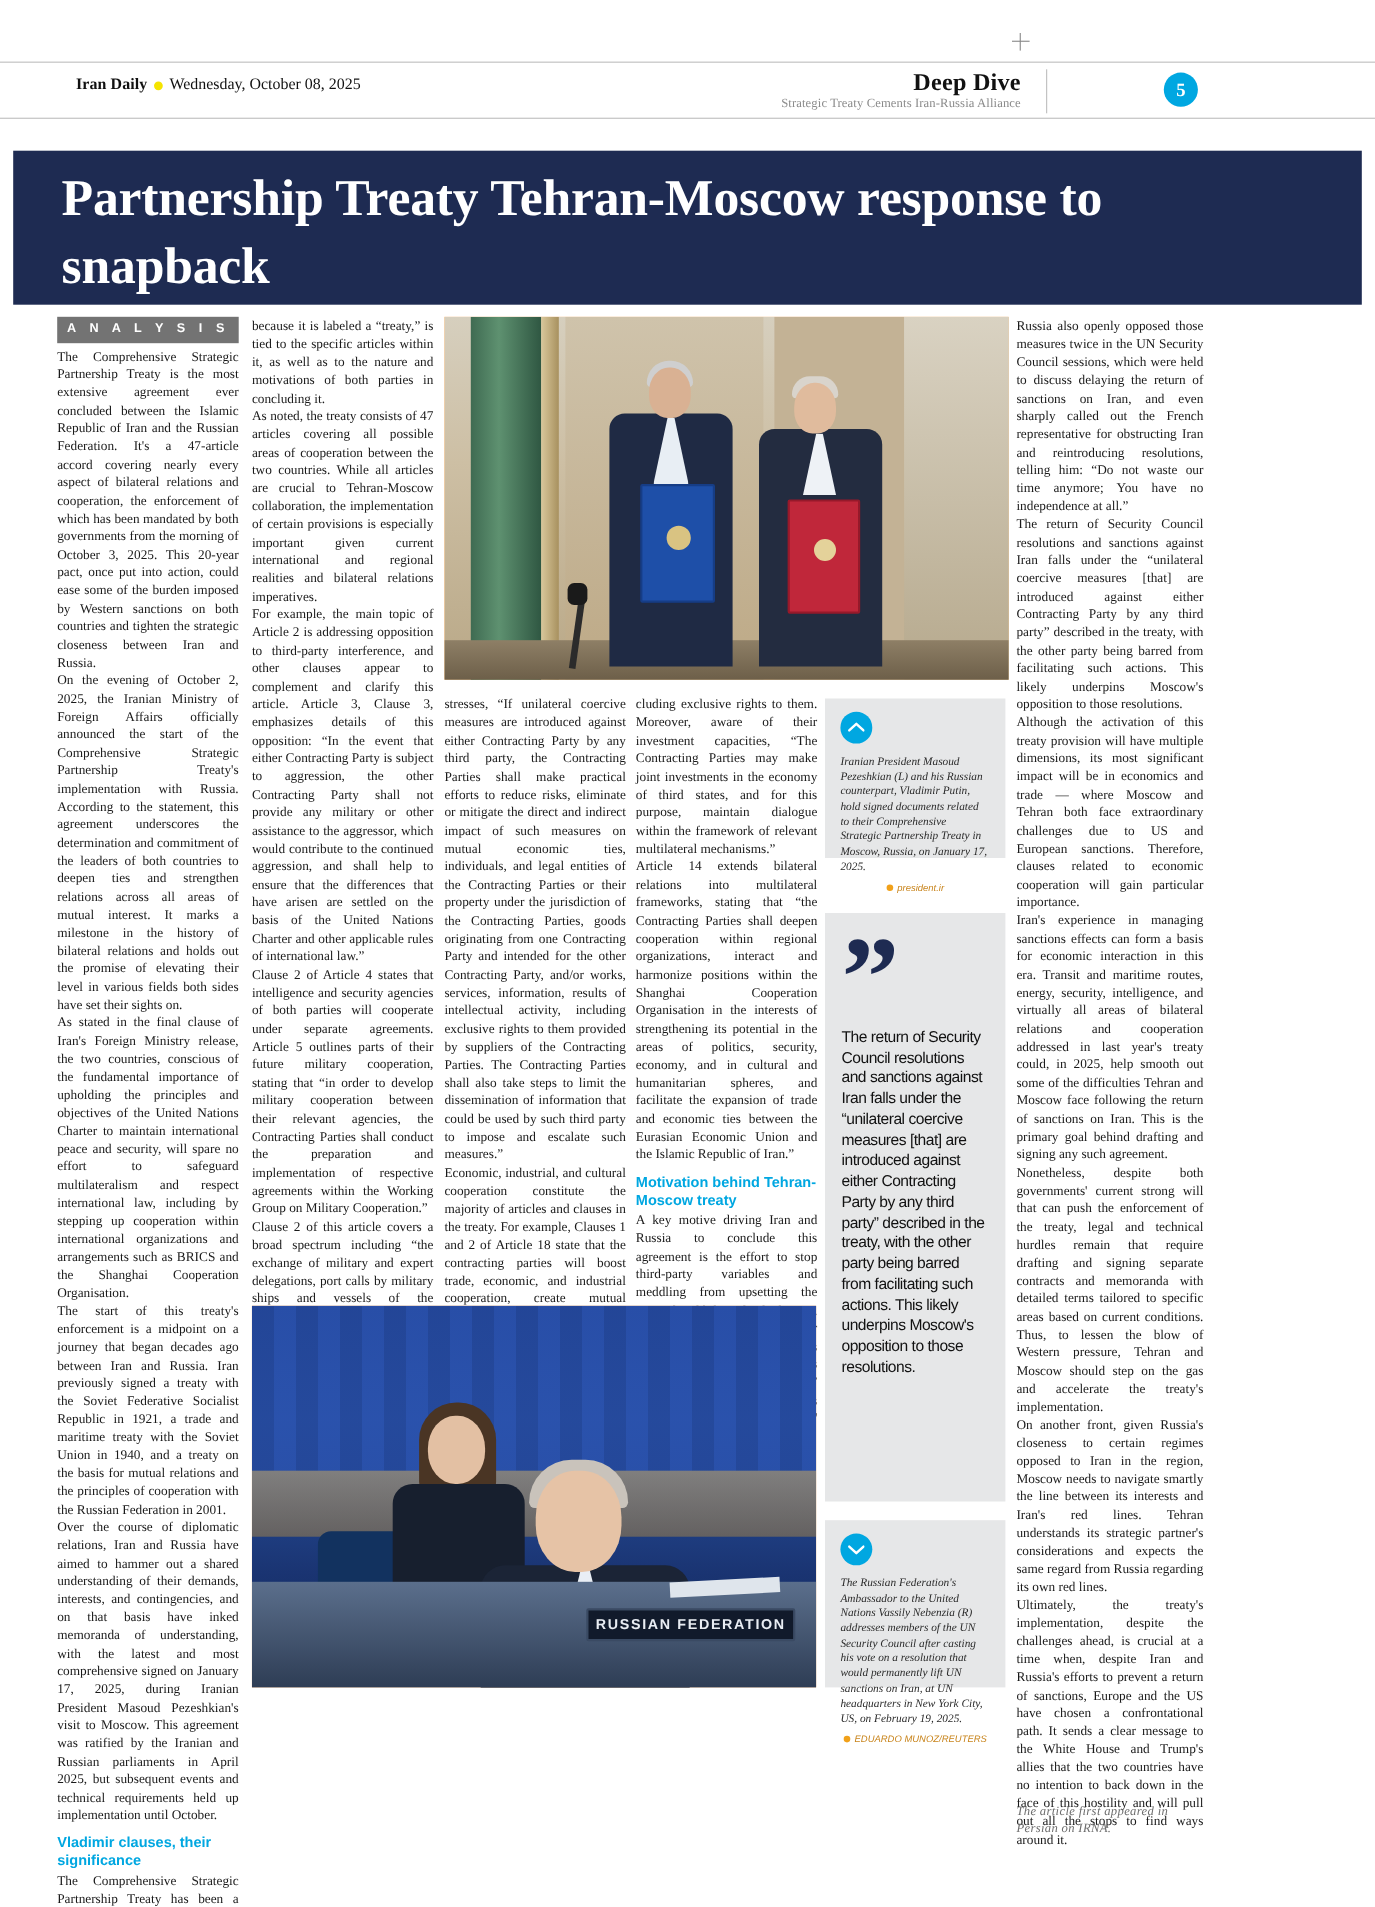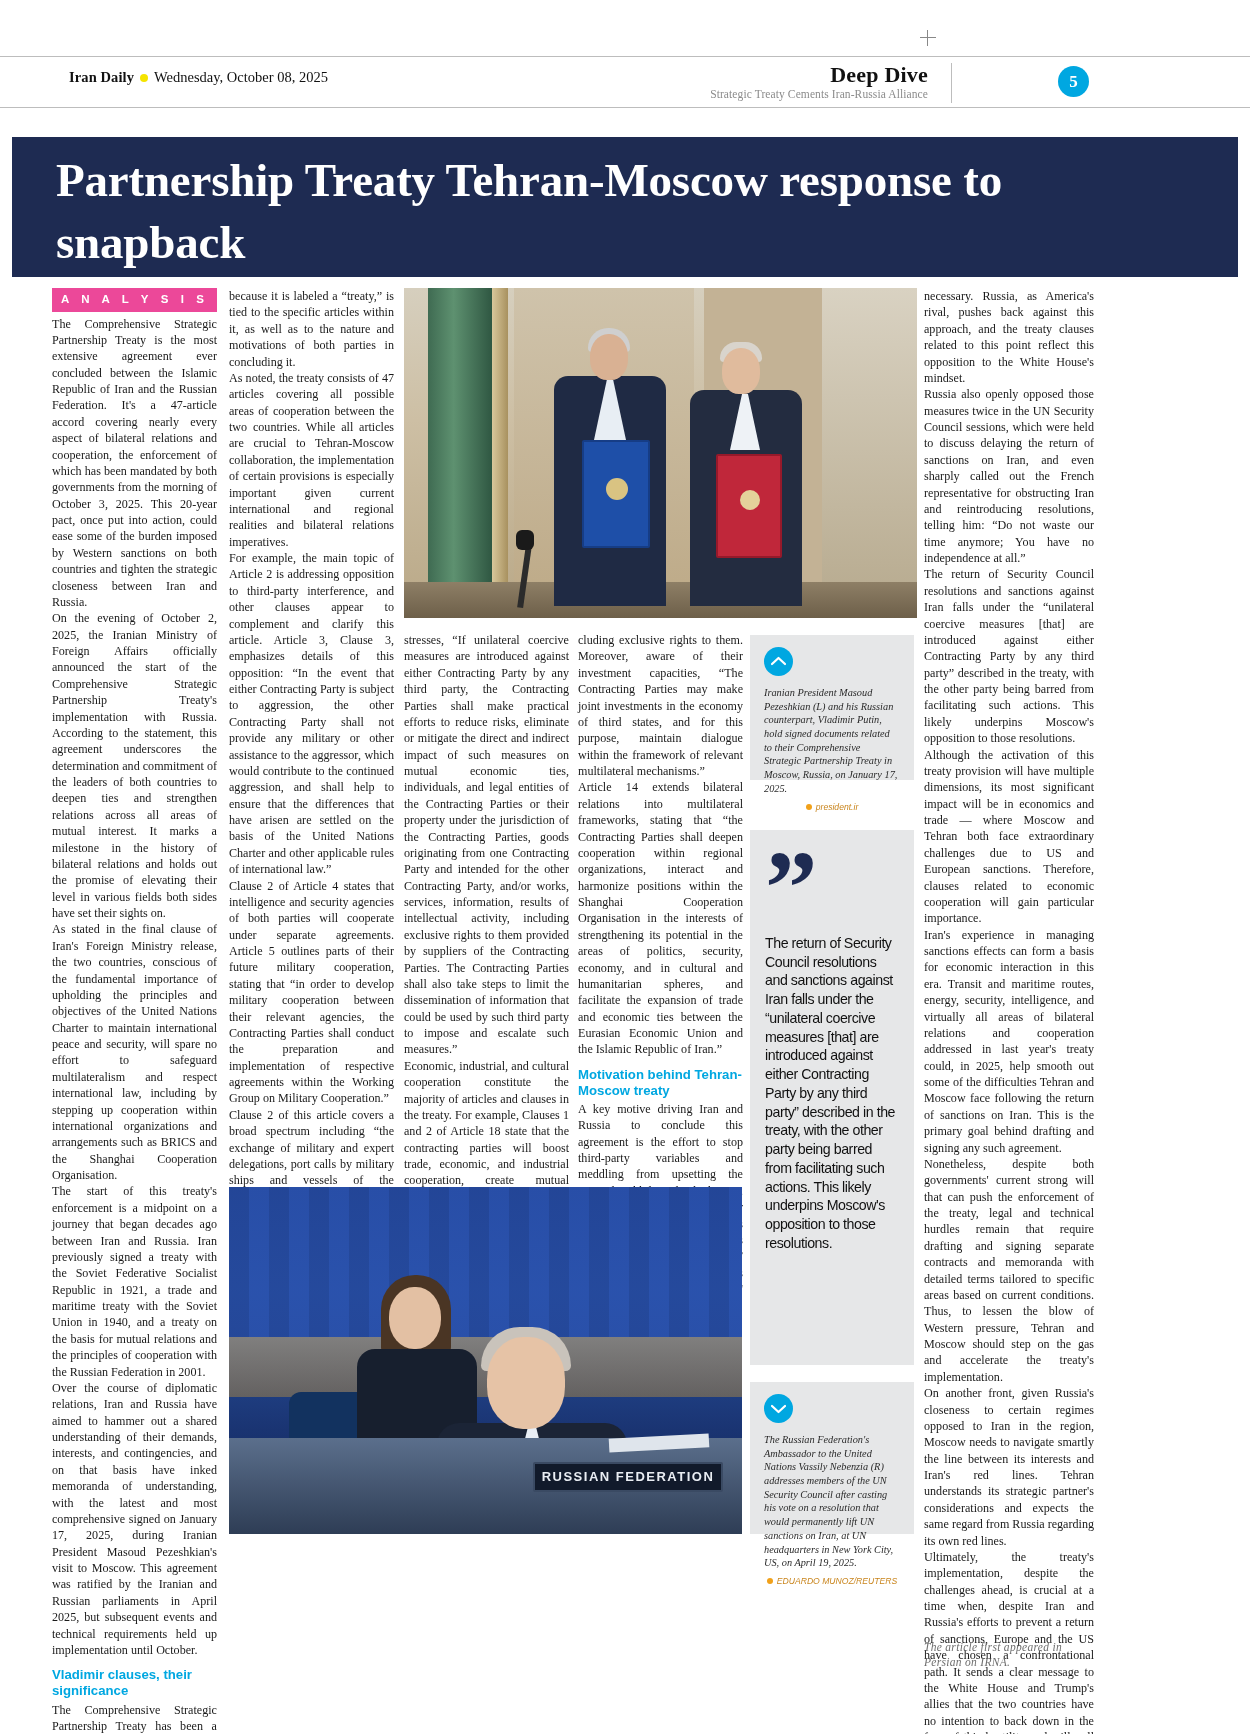--- a/index.html
+++ b/index.html
@@ -76,21 +76,21 @@
   .col p { margin: 0; text-indent: 0; }
   .col p + p { margin-top: 0; }
 
   .c1 { left: 52px;  top: 288px; width: 165px; }
   .c2 { left: 229px; top: 288px; width: 165px; }
   .c3 { left: 404px; top: 632px; width: 165px; }
   .c4 { left: 578px; top: 632px; width: 165px; }
   .c5 { left: 924px; top: 288px; width: 170px; }
 
   .badge-analysis {
-    background: #ec4899;
+    background: #737373;
     color: #ffffff;
     font-family: "Liberation Sans", sans-serif;
     font-size: 11.5px;
     font-weight: bold;
     letter-spacing: 4.6px;
     padding: 4px 6px 4px 9px;
     display: block;
     width: 165px;
     margin-bottom: 4px;
     text-align: left;
@@ -333,21 +333,20 @@
 </div>
 
 <div class="col c4">
   <p>cluding exclusive rights to them. Moreover, aware of their investment capacities, “The Contracting Parties may make joint investments in the economy of third states, and for this purpose, maintain dialogue within the framework of relevant multilateral mechanisms.”</p>
   <p>Article 14 extends bilateral relations into multilateral frameworks, stating that “the Contracting Parties shall deepen cooperation within regional organizations, interact and harmonize positions within the Shanghai Cooperation Organisation in the interests of strengthening its potential in the areas of politics, security, economy, and in cultural and humanitarian spheres, and facilitate the expansion of trade and economic ties between the Eurasian Economic Union and the Islamic Republic of Iran.”</p>
   <div class="subhead">Motivation behind Tehran-Moscow treaty</div>
   <p>A key motive driving Iran and Russia to conclude this agreement is the effort to stop third-party variables and meddling from upsetting the internal and bilateral calculations. This issue has gained particular weight given Donald Trump's tenure in the White House and his “peace through strength” doctrine, which views intervention in other countries' affairs as both possible and even</p>
 </div>
 
 <div class="col c5">
-  <p>necessary. Russia, as America's rival, pushes back against this approach, and the treaty clauses related to this point reflect this opposition to the White House's mindset.</p>
   <p>Russia also openly opposed those measures twice in the UN Security Council sessions, which were held to discuss delaying the return of sanctions on Iran, and even sharply called out the French representative for obstructing Iran and reintroducing resolutions, telling him: “Do not waste our time anymore; You have no independence at all.”</p>
   <p>The return of Security Council resolutions and sanctions against Iran falls under the “unilateral coercive measures [that] are introduced against either Contracting Party by any third party” described in the treaty, with the other party being barred from facilitating such actions. This likely underpins Moscow's opposition to those resolutions.</p>
   <p>Although the activation of this treaty provision will have multiple dimensions, its most significant impact will be in economics and trade — where Moscow and Tehran both face extraordinary challenges due to US and European sanctions. Therefore, clauses related to economic cooperation will gain particular importance.</p>
   <p>Iran's experience in managing sanctions effects can form a basis for economic interaction in this era. Transit and maritime routes, energy, security, intelligence, and virtually all areas of bilateral relations and cooperation addressed in last year's treaty could, in 2025, help smooth out some of the difficulties Tehran and Moscow face following the return of sanctions on Iran. This is the primary goal behind drafting and signing any such agreement.</p>
   <p>Nonetheless, despite both governments' current strong will that can push the enforcement of the treaty, legal and technical hurdles remain that require drafting and signing separate contracts and memoranda with detailed terms tailored to specific areas based on current conditions. Thus, to lessen the blow of Western pressure, Tehran and Moscow should step on the gas and accelerate the treaty's implementation.</p>
   <p>On another front, given Russia's closeness to certain regimes opposed to Iran in the region, Moscow needs to navigate smartly the line between its interests and Iran's red lines. Tehran understands its strategic partner's considerations and expects the same regard from Russia regarding its own red lines.</p>
   <p>Ultimately, the treaty's implementation, despite the challenges ahead, is crucial at a time when, despite Iran and Russia's efforts to prevent a return of sanctions, Europe and the US have chosen a confrontational path. It sends a clear message to the White House and Trump's allies that the two countries have no intention to back down in the face of this hostility and will pull out all the stops to find ways around it.</p>
 </div>
 
 <div class="cap-panel cap-top">
@@ -384,20 +383,20 @@
   <div class="p2-paper"></div>
   <div class="p2-nameplate">RUSSIAN FEDERATION</div>
 </div>
 
 <div class="cap-panel cap-bottom">
   <div class="cap-icon">
     <svg width="15" height="13" viewBox="0 0 15 13">
         <polyline points="1,4 7.5,10 14,4" fill="none" stroke="#ffffff" stroke-width="2.2" stroke-linecap="round" stroke-linejoin="round"></polyline>
       </svg>
   </div>
-  <div class="cap-text">The Russian Federation's Ambassador to the United Nations Vassily Nebenzia (R) addresses members of the UN Security Council after casting his vote on a resolution that would permanently lift UN sanctions on Iran, at UN headquarters in New York City, US, on April 19, 2025.</div>
+  <div class="cap-text">The Russian Federation's Ambassador to the United Nations Vassily Nebenzia (R) addresses members of the UN Security Council after casting his vote on a resolution that would permanently lift UN sanctions on Iran, at UN headquarters in New York City, US, on February 19, 2025.</div>
   <div class="cap-credit">
     <span class="cred-dot"></span>
     <span>EDUARDO MUNOZ/REUTERS</span>
   </div>
 </div>
 
 <div class="footer-note">The article first appeared in Persian on IRNA.</div>
 
 </body></html>

